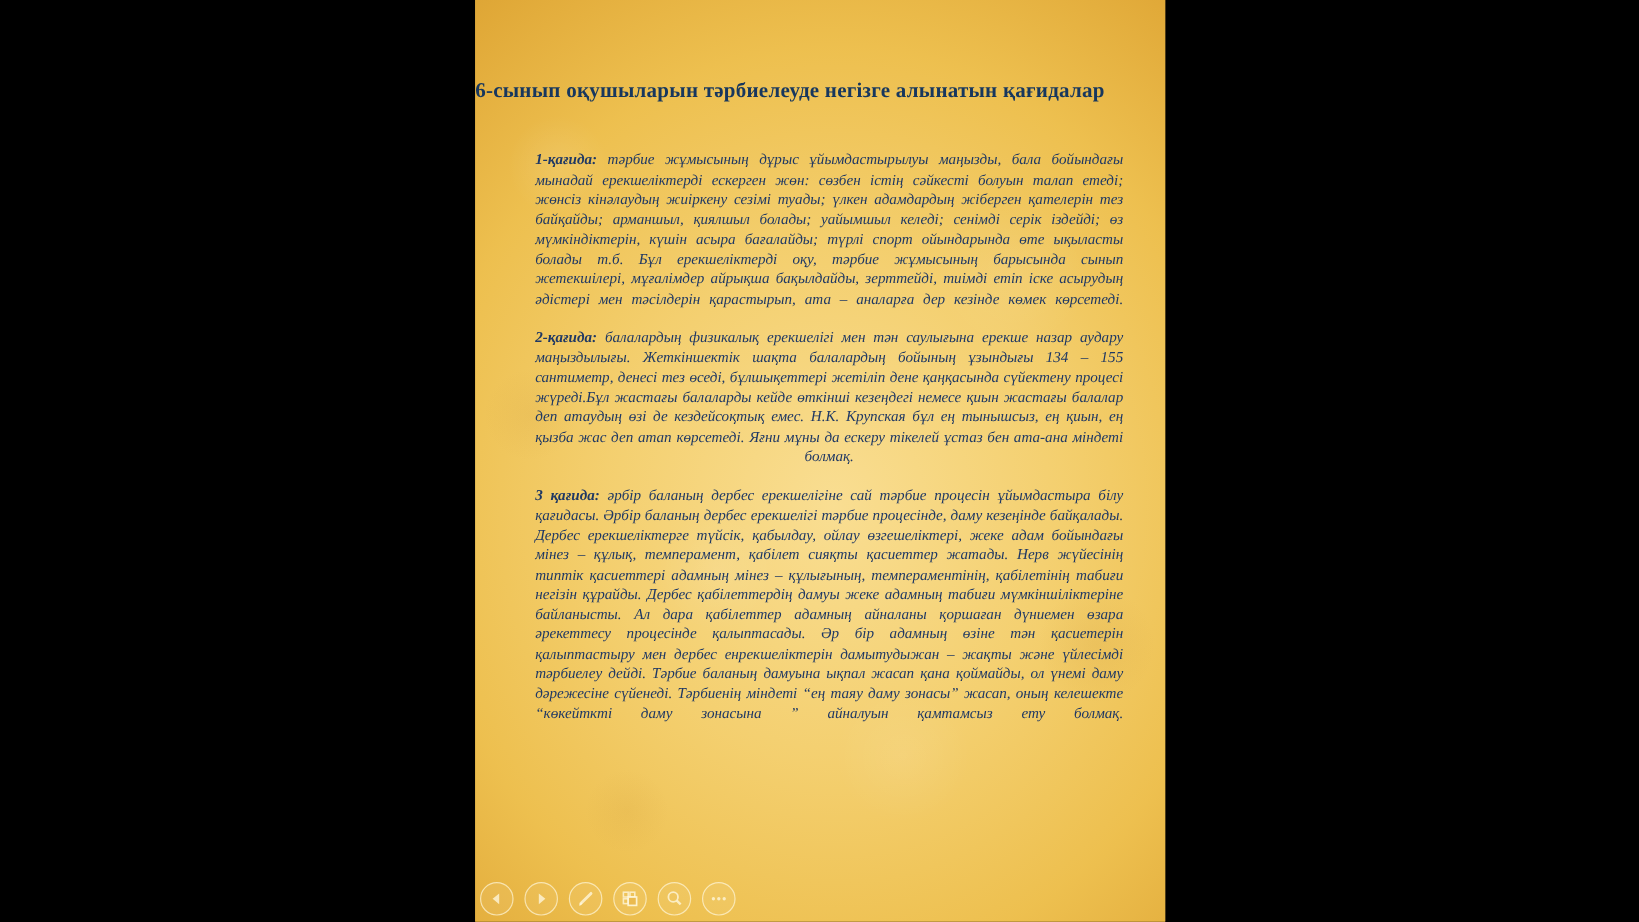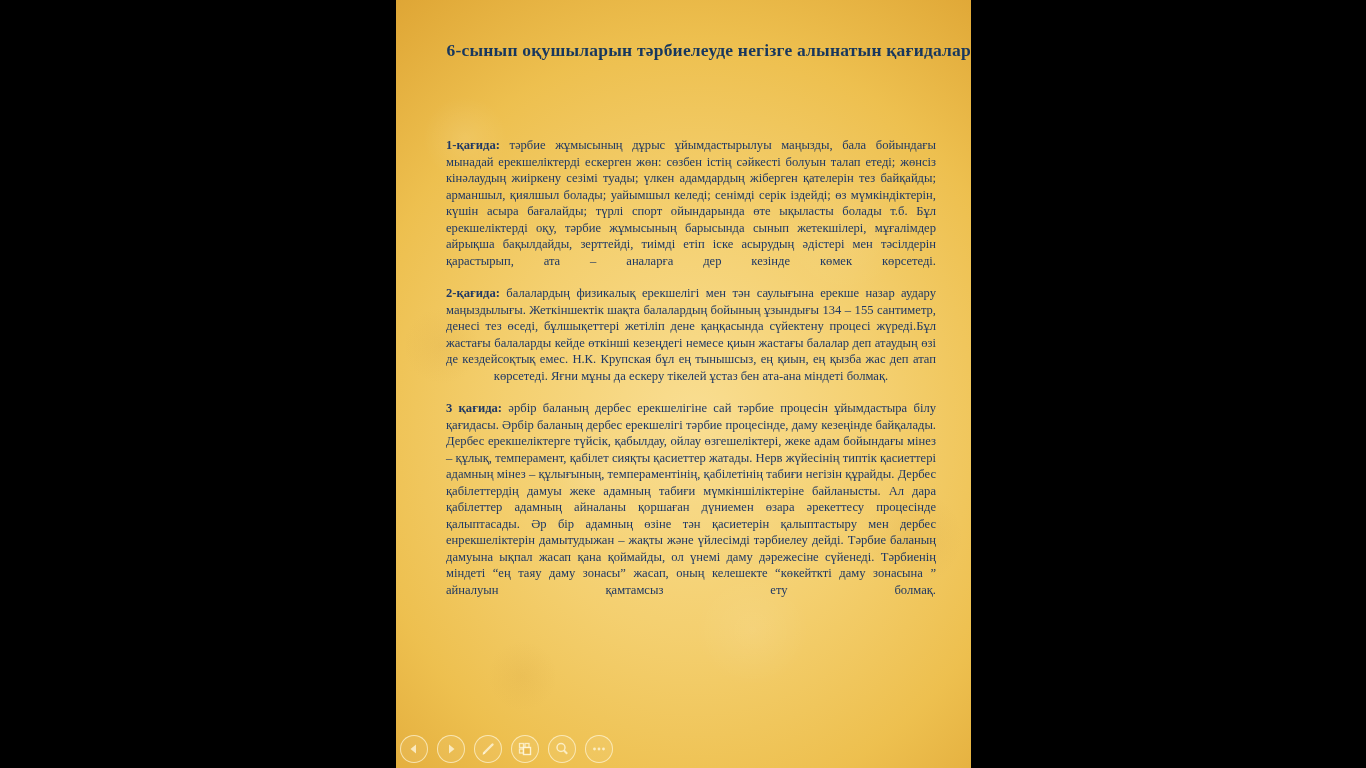--- a/index.html
+++ b/index.html
@@ -32,40 +32,41 @@
       radial-gradient(circle 90px at 78% 30%, rgba(255,255,255,0.08), transparent 70%),
       radial-gradient(circle 70px at 35% 62%, rgba(255,255,255,0.09), transparent 70%),
       radial-gradient(circle 80px at 62% 82%, rgba(255,255,255,0.08), transparent 70%),
       radial-gradient(circle 50px at 22% 88%, rgba(180,120,30,0.08), transparent 70%),
       radial-gradient(circle 70px at 90% 70%, rgba(180,120,30,0.10), transparent 70%),
       radial-gradient(circle 55px at 8% 45%, rgba(180,120,30,0.08), transparent 70%);
     pointer-events:none;
   }
   .slide-title{
     position:absolute;
-    left:0;top:40px;
+    left:0;top:65px;
     width:100%;
     margin:0;
-    text-align:right;
+    text-align:left;
     font-size:17.5px;
     font-weight:bold;
     color:#17375E;
     letter-spacing:0.2px;
   }
   .text-block{
     position:absolute;
     left:50px;top:121px;
     width:490px;
     color:#1F3864;
     font-size:12.6px;
     line-height:16.5px;
   }
   .para{
-    margin:16px 0 16px 0;
+    margin:4px 0 16px 0;
     text-align:justify;
+    font-style:italic;
   }
   .para.last-justify{ text-align-last:justify; }
   .para.last-center{ text-align-last:center; }
   .para b{ font-weight:bold; }
 
   .toolbar{
     position:absolute;
     left:4px;bottom:5px;
     display:flex;
     gap:9px;

